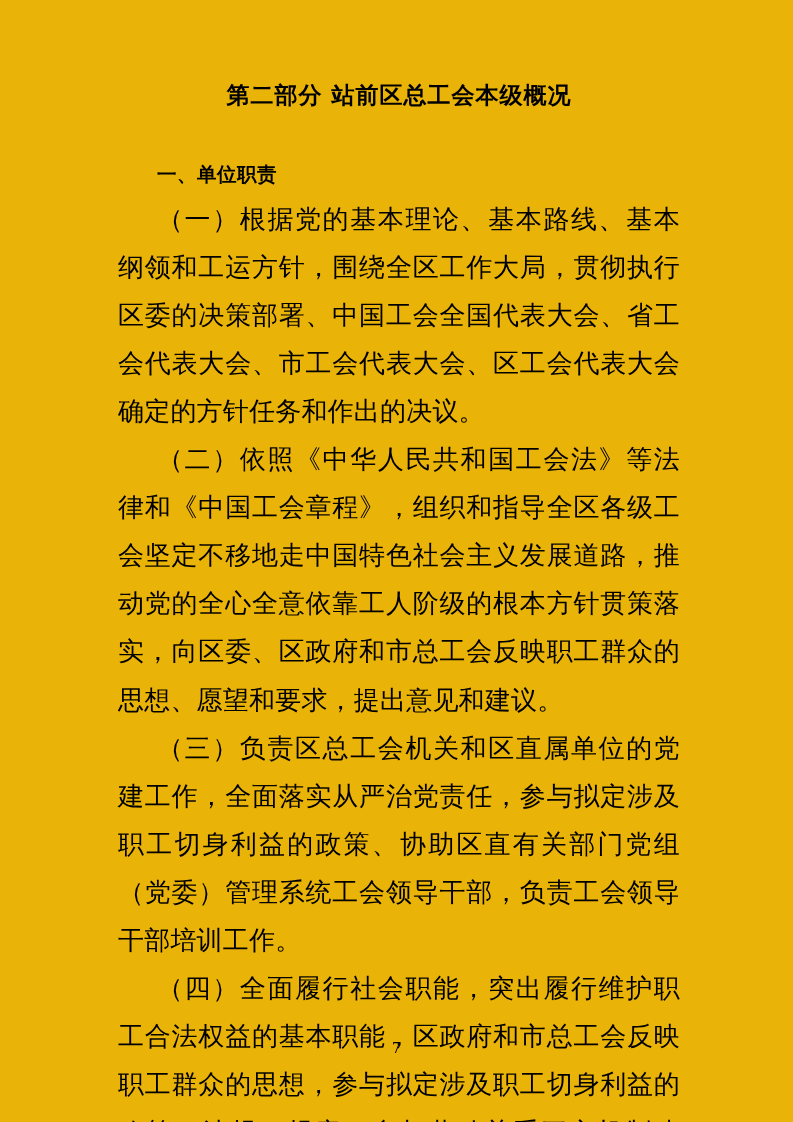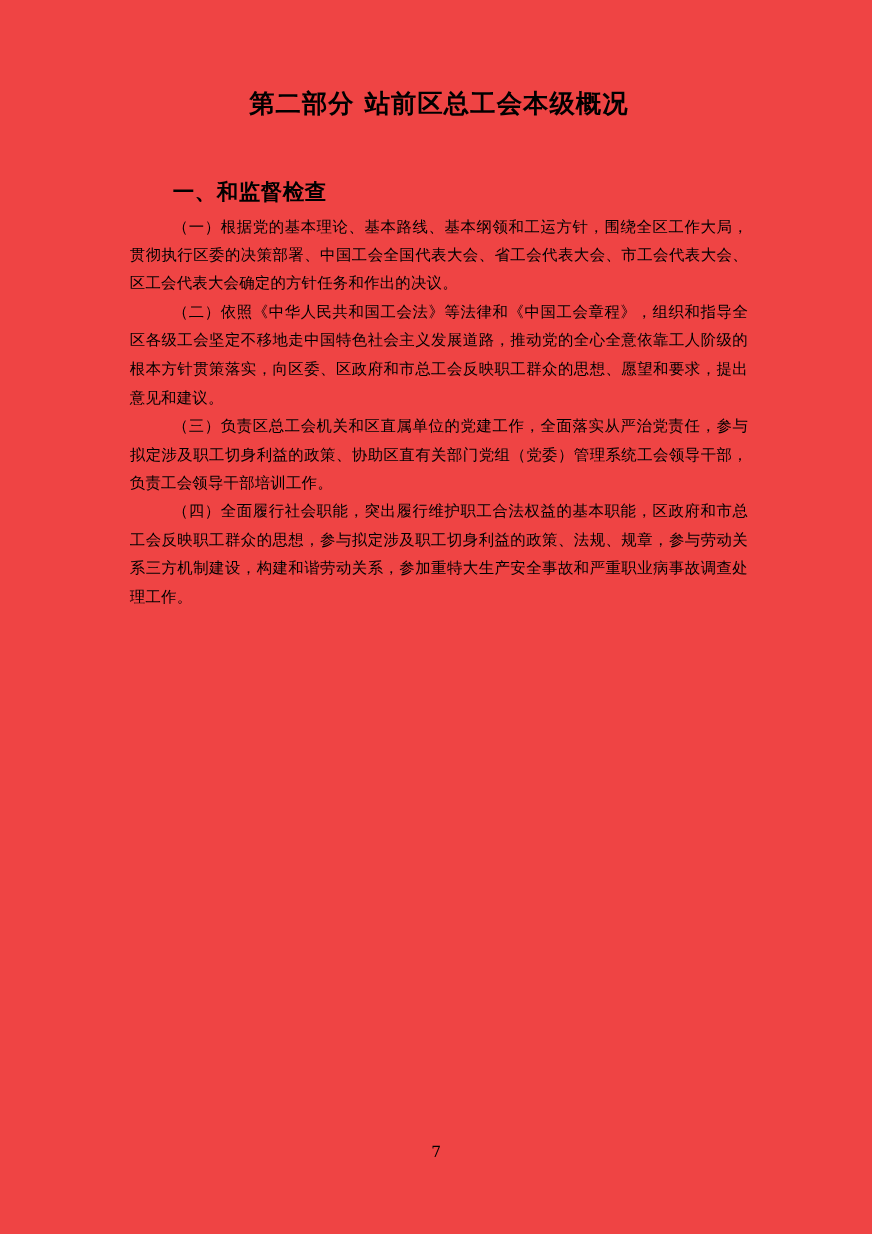--- a/index.html
+++ b/index.html
@@ -9,21 +9,21 @@
   }
   body {
     font-family: "DejaVu Serif", "Liberation Serif", serif;
     color: #000000;
   }
   .page {
     position: relative;
     width: 793px;
     height: 1122px;
     margin: 0 auto;
-    background: #ef4444;
+    background: #eab308;
     box-sizing: border-box;
     overflow: hidden;
   }
   .content {
     position: absolute;
     left: 118px;
     top: 78px;
     width: 562px;
   }
   .doc-title {
@@ -37,21 +37,21 @@
   }
   .section-heading {
     font-size: 19.5px;
     font-weight: bold;
     line-height: 1.85;
     margin: 0 0 2px 0;
     text-indent: 39px;
     letter-spacing: 0.5px;
   }
   p.para {
-    font-size: 14px;
+    font-size: 26px;
     line-height: 1.85;
     margin: 0;
     text-indent: 39px;
     text-align: justify;
     text-justify: inter-ideograph;
     letter-spacing: 0.2px;
     word-break: break-all;
   }
   .page-number {
     position: absolute;
@@ -65,21 +65,21 @@
   }
 </style>
 </head>
 <body>
 
 <div class="page">
   <div class="content">
 
     <h1 class="doc-title">第二部分  站前区总工会本级概况</h1>
 
-    <h2 class="section-heading">一、和监督检查</h2>
+    <h2 class="section-heading">一、单位职责</h2>
 
     <p class="para">（一）根据党的基本理论、基本路线、基本纲领和工运方针，围绕全区工作大局，贯彻执行区委的决策部署、中国工会全国代表大会、省工会代表大会、市工会代表大会、区工会代表大会确定的方针任务和作出的决议。</p>
     <p class="para">（二）依照《中华人民共和国工会法》等法律和《中国工会章程》，组织和指导全区各级工会坚定不移地走中国特色社会主义发展道路，推动党的全心全意依靠工人阶级的根本方针贯策落实，向区委、区政府和市总工会反映职工群众的思想、愿望和要求，提出意见和建议。</p>
     <p class="para">（三）负责区总工会机关和区直属单位的党建工作，全面落实从严治党责任，参与拟定涉及职工切身利益的政策、协助区直有关部门党组（党委）管理系统工会领导干部，负责工会领导干部培训工作。</p>
     <p class="para">（四）全面履行社会职能，突出履行维护职工合法权益的基本职能，区政府和市总工会反映职工群众的思想，参与拟定涉及职工切身利益的政策、法规、规章，参与劳动关系三方机制建设，构建和谐劳动关系，参加重特大生产安全事故和严重职业病事故调查处理工作。</p>
 
   </div>
 
   <div class="page-number">7</div>
 </div>

